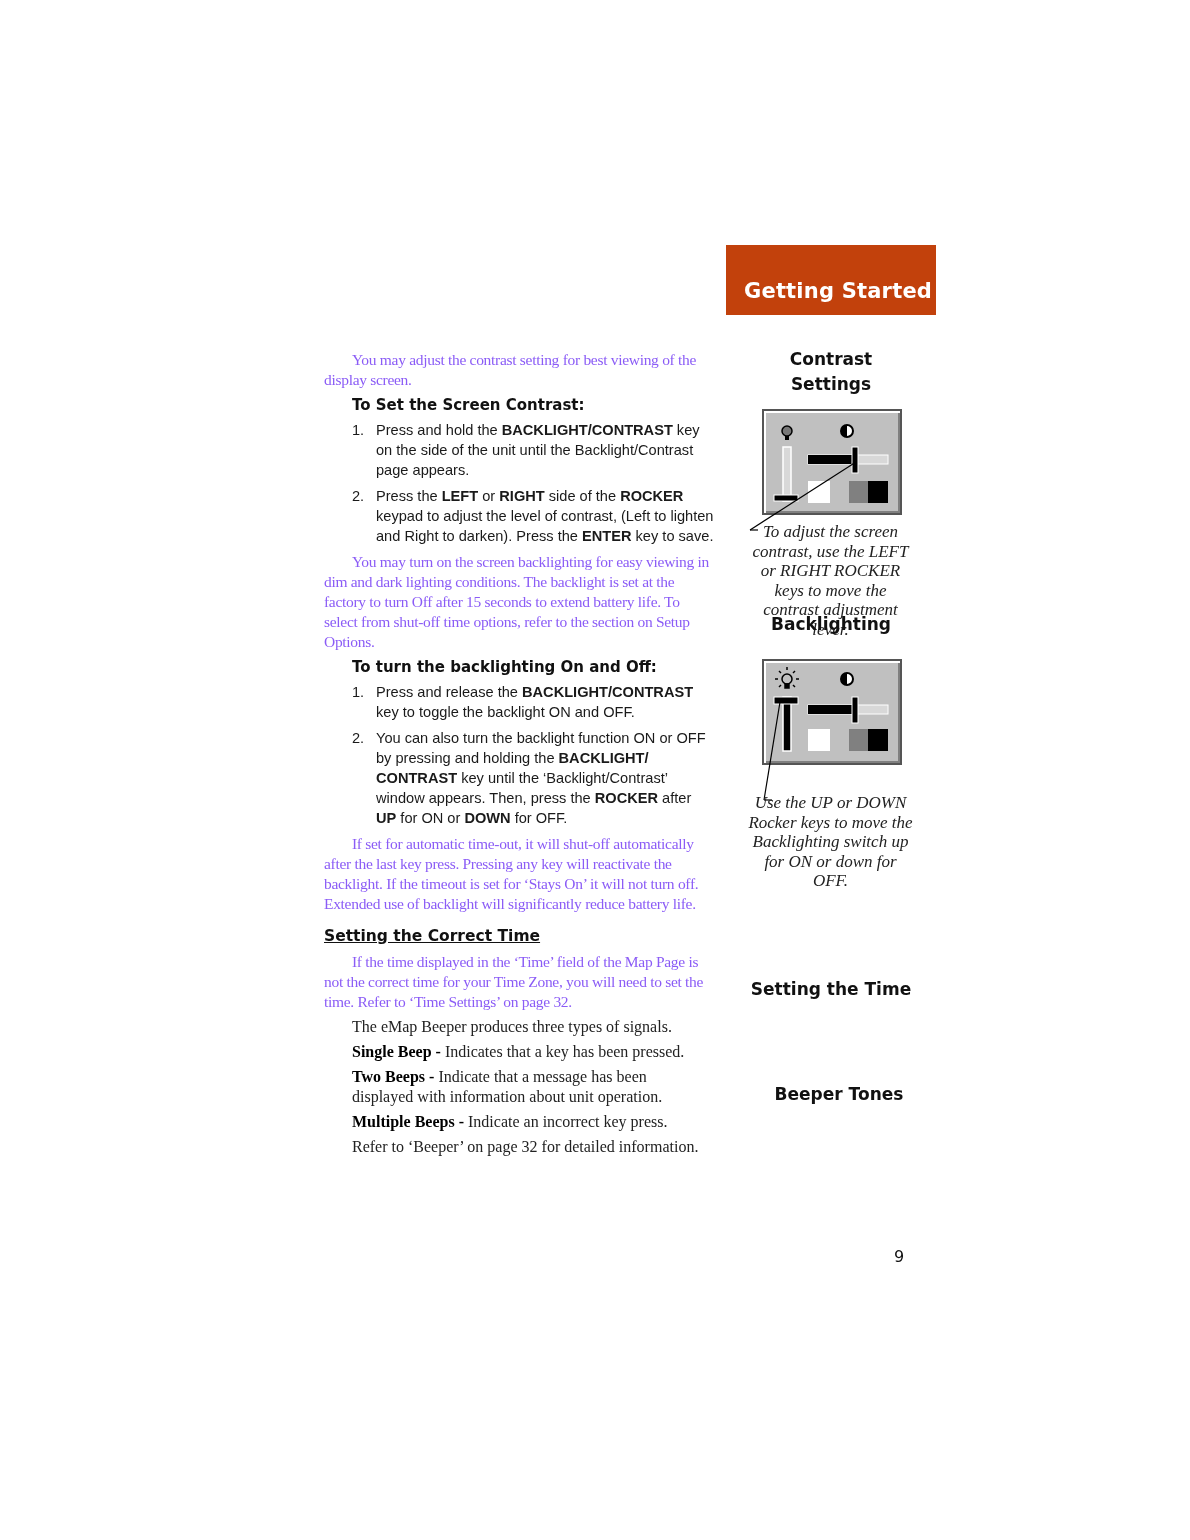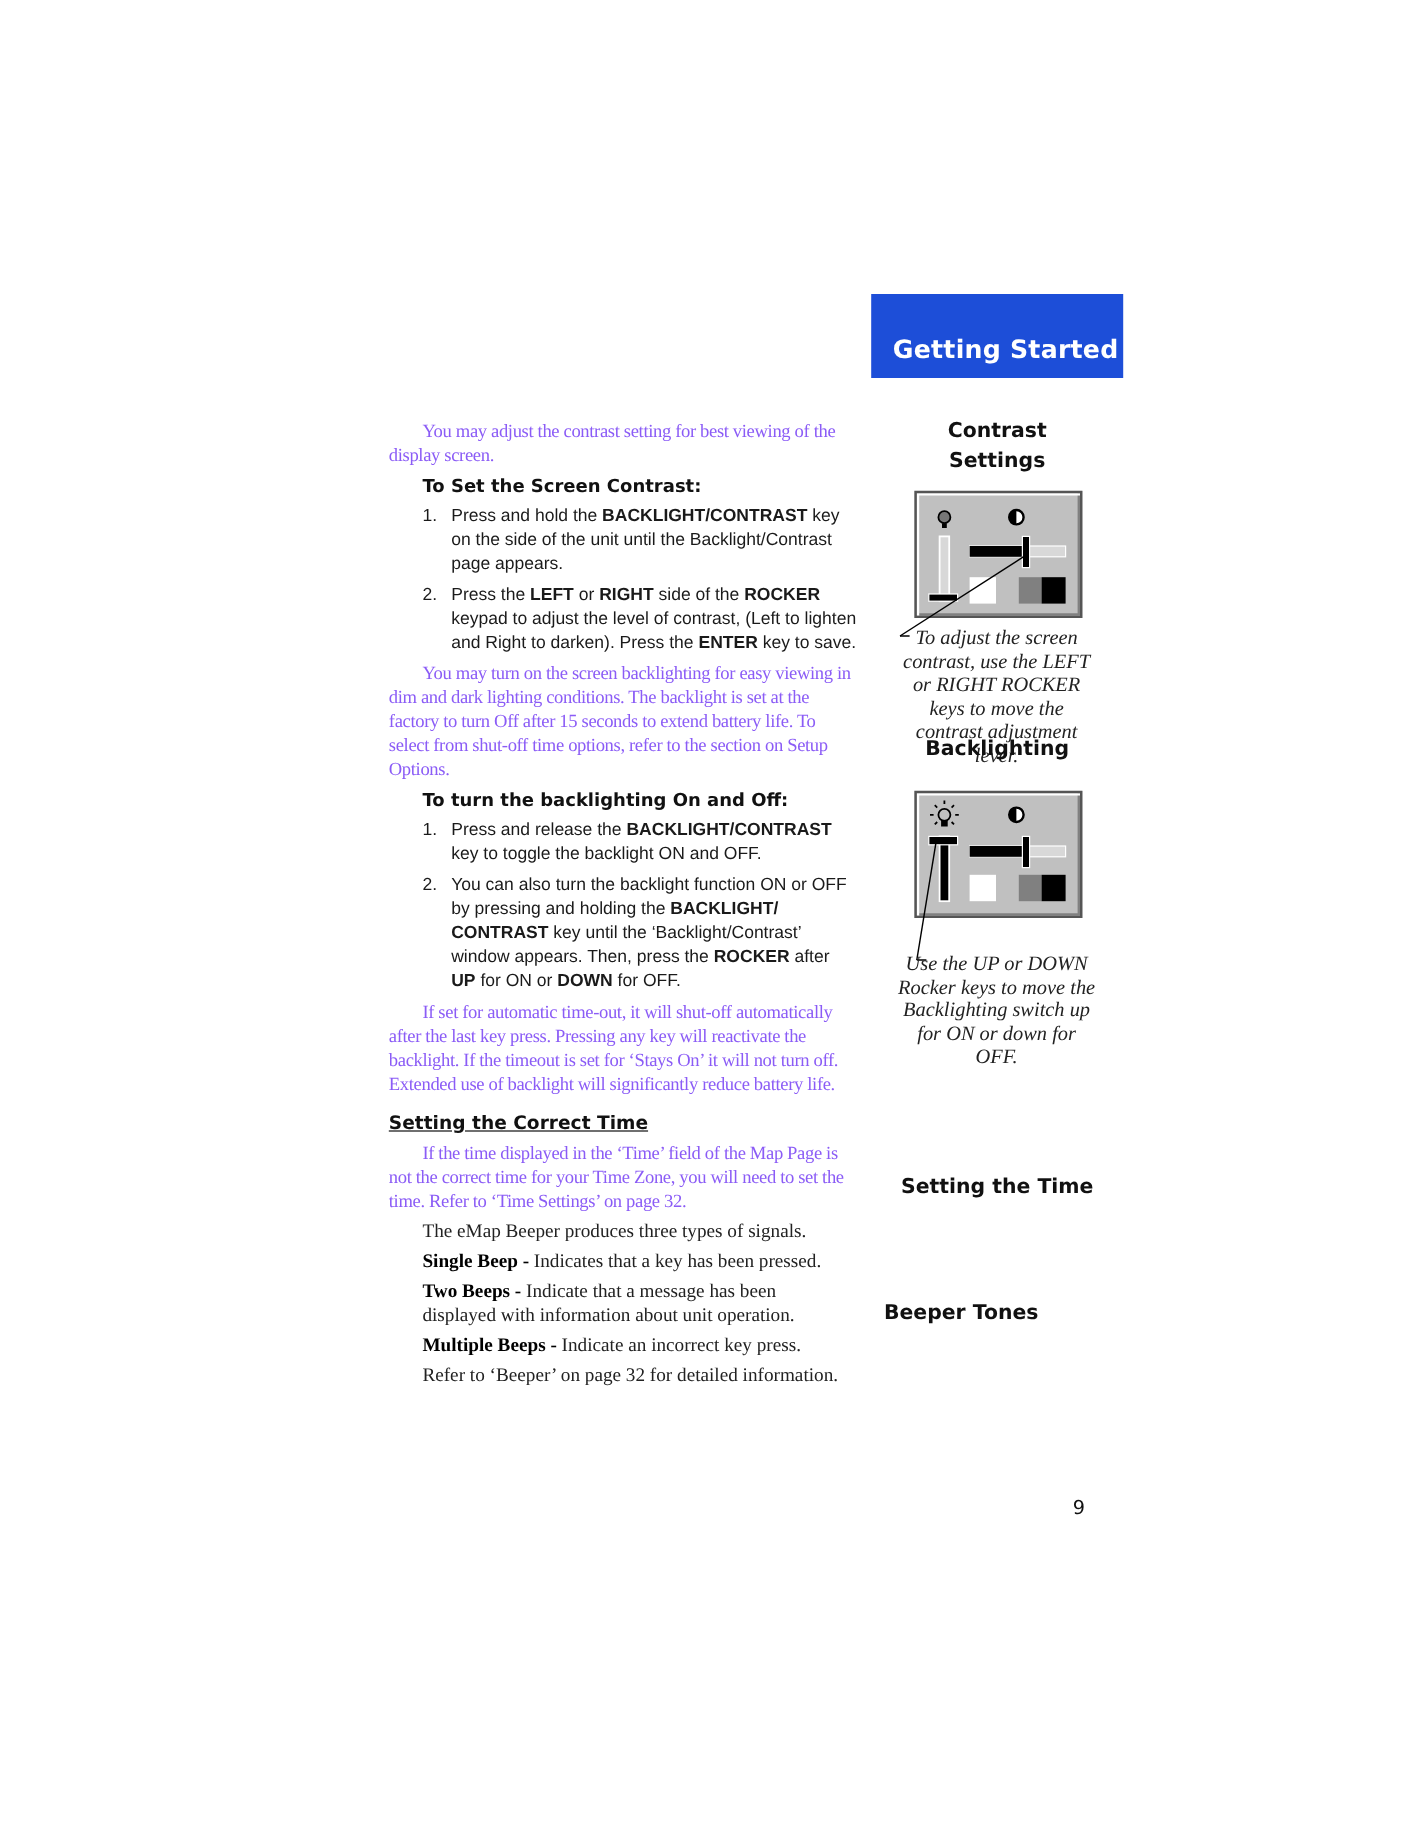--- a/index.html
+++ b/index.html
@@ -2,21 +2,21 @@
 <html><head>
 <meta charset="utf-8">
 <style>
   html, body { margin: 0; padding: 0; }
   body {
     width: 1190px; height: 1540px; background: #ffffff; position: relative;
     font-family: "DejaVu Sans", sans-serif; color: #111;
   }
   .header-tab {
     position: absolute; left: 726px; top: 245px; width: 210px; height: 70px;
-    background: #1d4ed8; color: #fff;
+    background: #c2410c; color: #fff;
     font-family: "DejaVu Sans", sans-serif; font-weight: bold; font-size: 21px;
     box-sizing: border-box; padding: 34px 0 0 18px; letter-spacing: 0.2px;
   }
   .main { position: absolute; left: 324px; top: 344px; width: 390px; }
   .h-sec {
     font-family: "DejaVu Sans", sans-serif; font-weight: bold; font-size: 15.5px;
     text-decoration: underline; margin: 0; line-height: 20px;
   }
   .body-p {
     font-family: "Liberation Serif", serif; font-size: 15.5px; line-height: 20px;
@@ -167,15 +167,15 @@
     </g>
   </svg>
 </div>
 <svg style="position:absolute; left:758px; top:700px;" width="40" height="105">
   <line x1="22" y1="2" x2="6" y2="100" stroke="#000" stroke-width="1.2"></line>
   <line x1="6" y1="100" x2="14" y2="100" stroke="#000" stroke-width="1.2"></line>
 </svg>
 <div class="caption" style="top:793px">Use the UP or DOWN Rocker keys to move the Backlighting switch up for ON or down for OFF.</div>
 
 <div class="side-h" style="top:977px">Setting the Time</div>
-<div class="side-h" style="top:1082px; left:696px">Beeper Tones</div>
+<div class="side-h" style="top:1082px; left:734px">Beeper Tones</div>
 
 <div class="page-num">9</div>
 
 </body></html>

